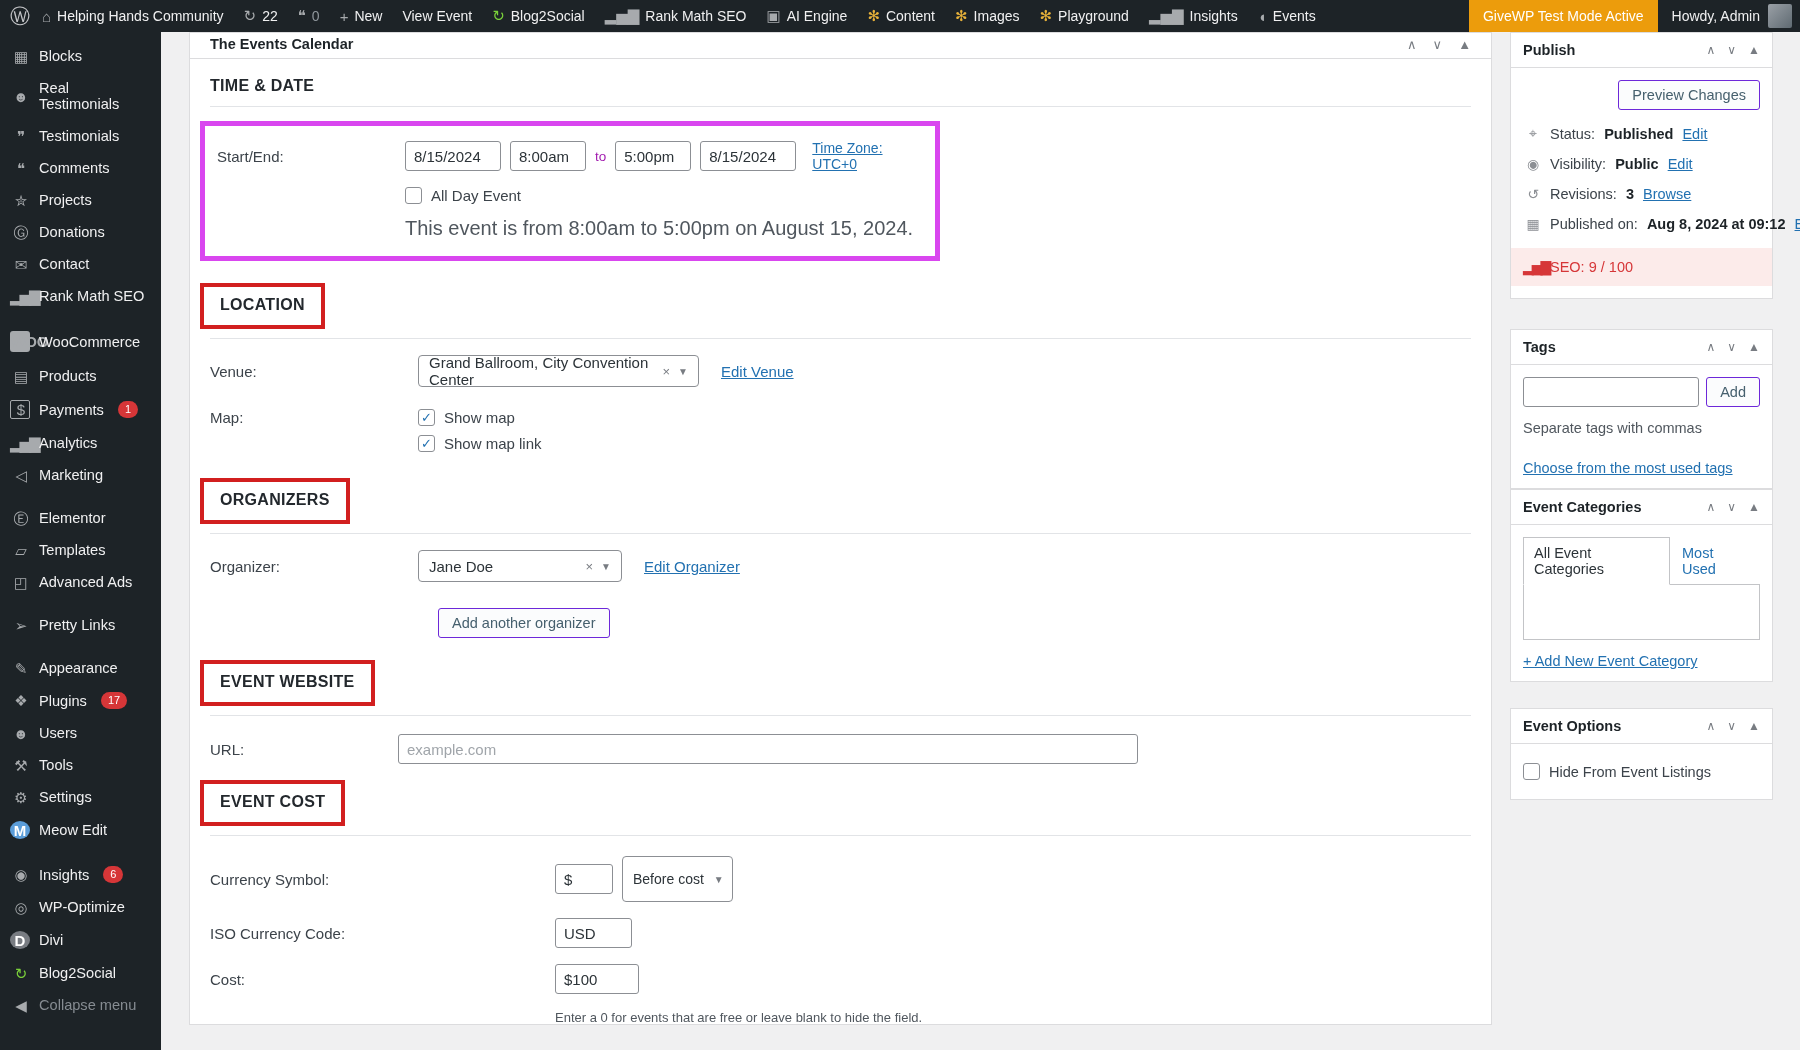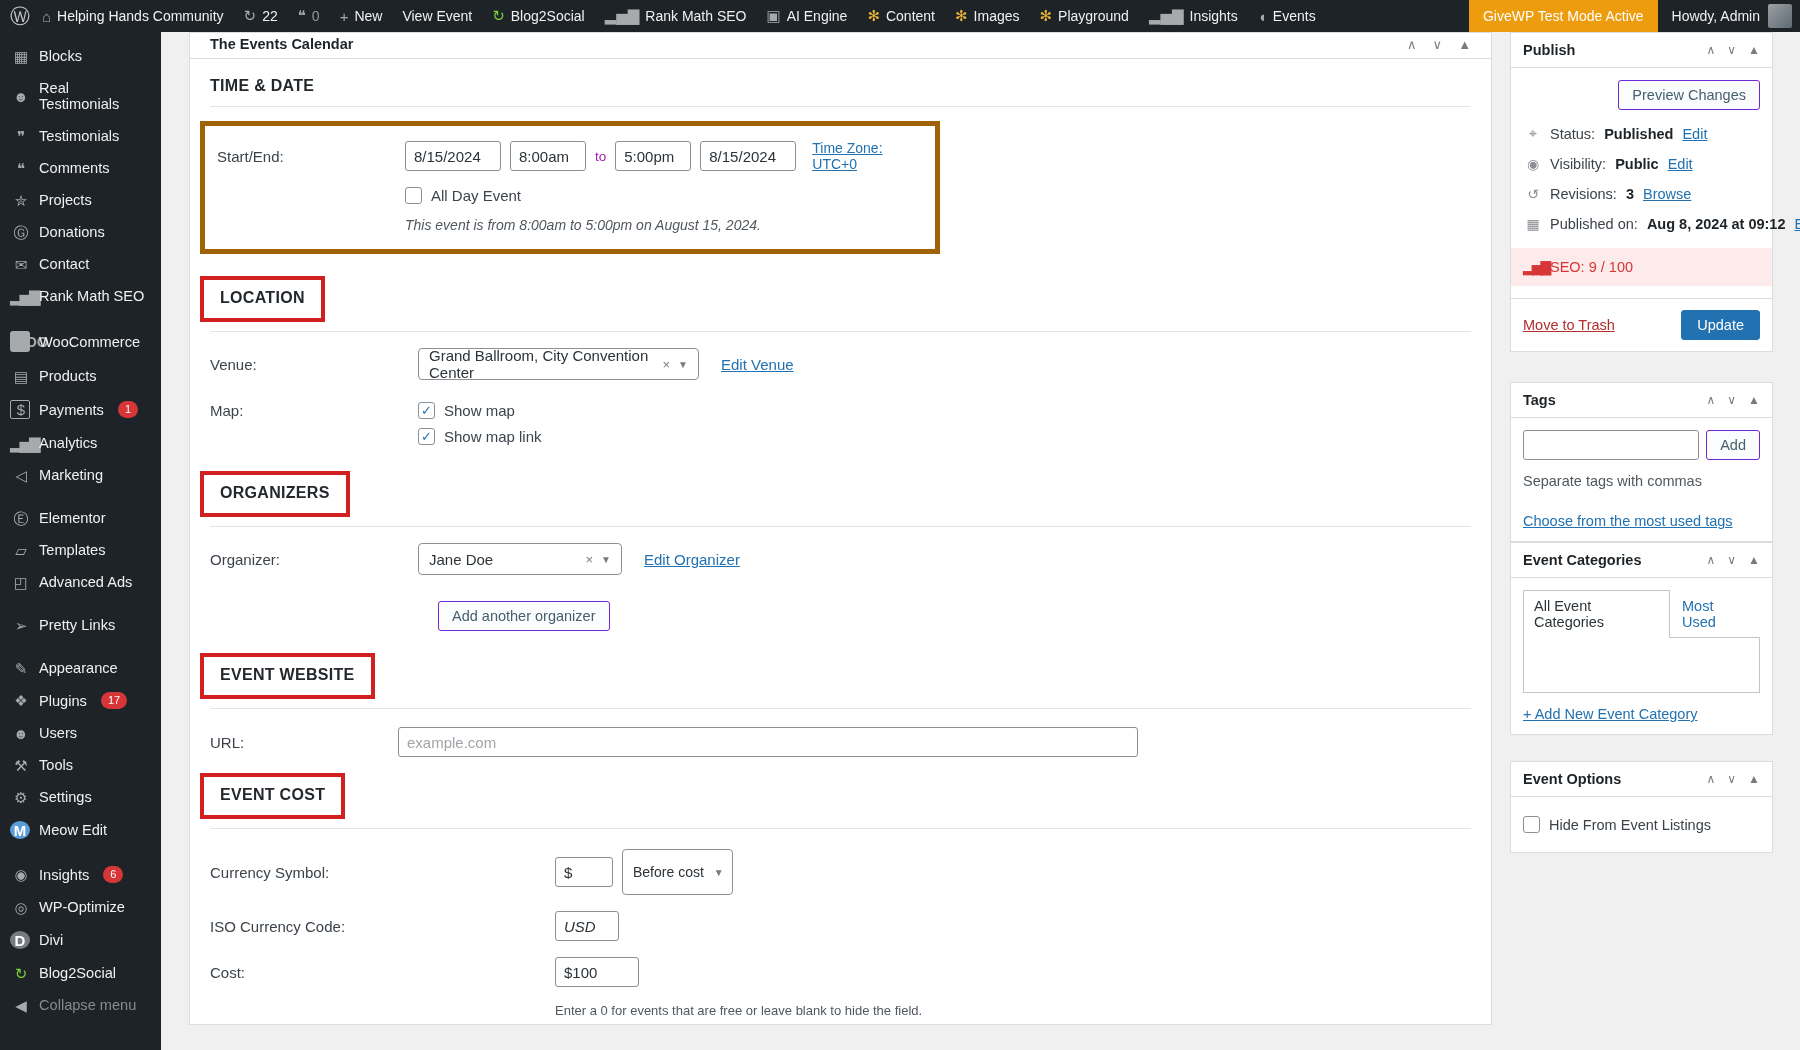--- a/index.html
+++ b/index.html
@@ -36,34 +36,34 @@
   .badge { background:#d63638; color:#fff; border-radius:9px; font-size:11px; line-height:1; padding:3px 7px; margin-left:5px; }
 
   
   #maincard { position:absolute; left:189px; top:32px; width:1303px; height:993px; background:#fff; border:1px solid #dcdcde; overflow:hidden; }
   .mb-head { display:flex; justify-content:space-between; align-items:center; padding:3px 20px 6px; border-bottom:1px solid #dcdcde; }
   .mb-title { font-size:14.5px; font-weight:bold; color:#1d2327; }
   .head-icons { display:flex; gap:16px; color:#787c82; font-size:13px; }
   .head-icons span { cursor:pointer; }
   .content { padding:0 20px; }
   .section-title { font-size:16px; font-weight:600; color:#23282d; letter-spacing:.3px; }
-  .redbox-big { border:5px solid #a16207; width:740px; margin:14px 0 0 -10px; padding:14px 12px 16px; }
+  .redbox-big { border:5px solid #d946ef; width:740px; margin:14px 0 0 -10px; padding:14px 12px 16px; }
   .redbox-title { display:inline-block; border:4px solid #d21f1f; padding:9px 16px 11px; margin:22px 0 0 -10px; }
   .frow { display:flex; align-items:center; }
   .flabel { width:188px; min-width:188px; color:#3c434a; }
   .flabel2 { width:345px; min-width:345px; color:#3c434a; }
   .inp { height:30px; border:1px solid #8c8f94; border-radius:3px; padding:0 8px; font-size:15px; color:#2c3338; background:#fff; font-family:inherit; }
   .inp::placeholder { color:#a0a5aa; }
   .w-date { width:96px; } .w-time { width:76px; }
   .to { margin:0 9px; font-size:13.5px; color:#a21caf; }
   .tz { margin-left:16px; font-size:14px; }
   .cb { width:17px; height:17px; min-width:17px; border:1px solid #8c8f94; border-radius:3px; background:#fff; display:inline-flex; align-items:center; justify-content:center; cursor:pointer; }
   .cb.checked::after { content:"✓"; color:#2271b1; font-weight:bold; font-size:13px; }
   .cbrow { display:flex; align-items:center; gap:9px; }
-  .note { margin:13px 0 0 188px; font-style:italic; color:#50575e; font-size:14px; }
+  .note { margin:13px 0 0 188px; color:#50575e; font-size:20px; }
   .sel { display:inline-flex; align-items:center; height:32px; border:1px solid #8c8f94; border-radius:4px; padding:0 10px; color:#2c3338; background:#fff; cursor:pointer; }
   .sel .sel-x { margin-left:auto; color:#787c82; font-size:13px; padding:0 8px; }
   .sel .sel-car { color:#787c82; font-size:10px; }
   .btn2 { display:inline-block; background:#fbfcfd; border:1px solid #6d28d9; border-radius:3px; color:#46606e; padding:6px 13px; font-size:14.5px; cursor:pointer; font-family:inherit; }
   .helper { font-size:13px; color:#50575e; }
 
   
   #rightcol { position:absolute; left:1510px; top:32px; width:263px; }
   .panel { background:#fff; border:1px solid #dcdcde; }
   .panel-h { display:flex; justify-content:space-between; align-items:center; padding:9px 12px; border-bottom:1px solid #dcdcde; }
@@ -423,21 +423,21 @@
     <div class="frow" style="margin-top:20px;">
       <span class="flabel2">Currency Symbol:</span>
       <input class="inp" style="width: 58px;" value="$">
       <span class="sel" style="height:46px; margin-left:9px; padding-right:8px;">
         <span style="font-size:14px;">Before cost</span>
         <span class="sel-car" style="margin-left:10px;">▼</span>
       </span>
     </div>
     <div class="frow" style="margin-top:16px;">
       <span class="flabel2">ISO Currency Code:</span>
-      <input class="inp" style="width: 64px; font-style: italic;" value="USD">
+      <input class="inp" style="width: 77px;" value="USD">
     </div>
     <div class="frow" style="margin-top:16px;">
       <span class="flabel2">Cost:</span>
       <input class="inp" style="width: 84px;" value="$100">
     </div>
     <div class="helper" style="margin:16px 0 0 345px;">Enter a 0 for events that are free or leave blank to hide the field.</div>
 
     
     
     
@@ -489,24 +489,20 @@
             <span>Published on:</span>
             <span class="pval">Aug 8, 2024 at 09:12</span>
             <span class="link">Edit</span>
           </div>
         </div>
       <div class="seorow">
         <span class="pico">▂▅▇</span>
         <span>SEO: 9 / 100</span>
       </div>
     </div>
-    <div class="p-footer">
-      <span class="trash">Move to Trash</span>
-      <button class="btn-primary">Update</button>
-    </div>
   </div>
 
   <div class="panel tagsp">
     <div class="panel-h">
       <span class="ph-t">Tags</span>
       <span class="ph-icons">
         <span>∧</span>
         <span>∨</span>
         <span>▲</span>
       </span>

